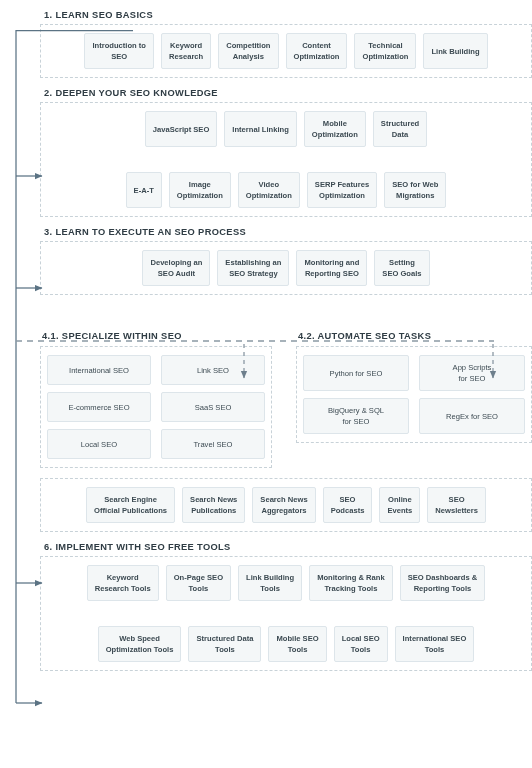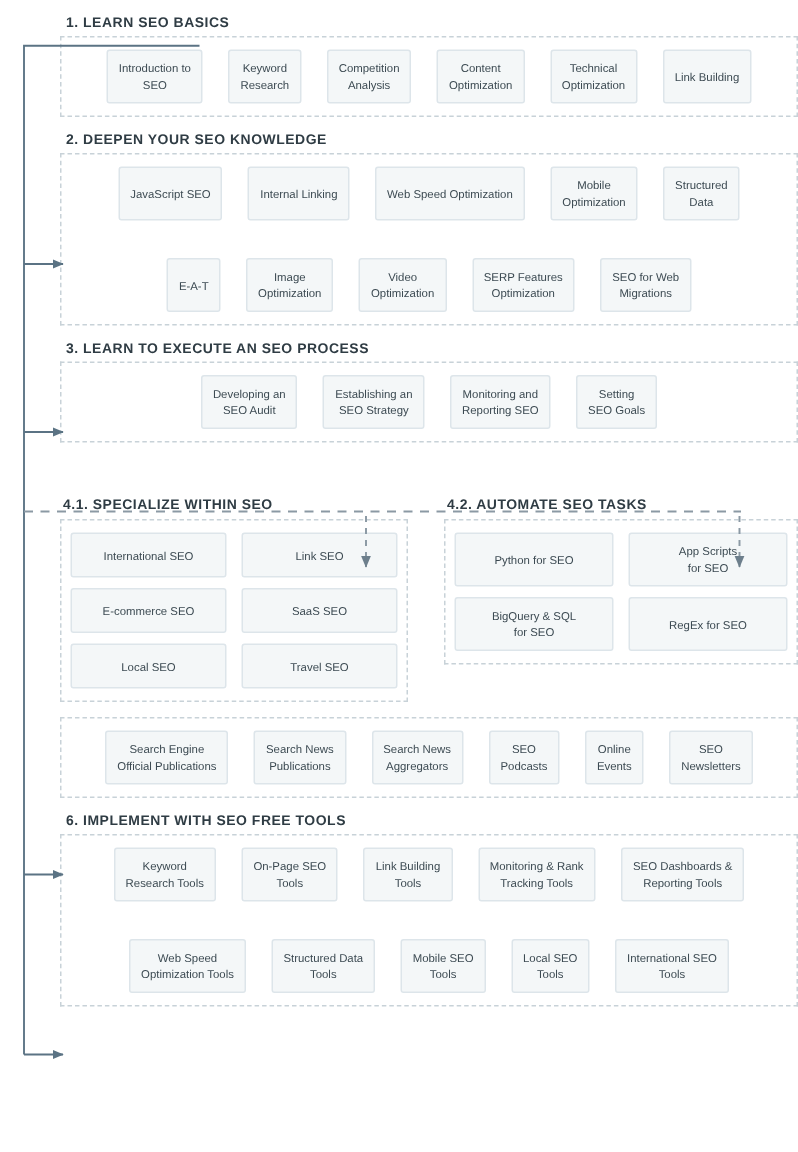--- a/index.html
+++ b/index.html
@@ -54,21 +54,22 @@
     border: 1px dashed #c8d2d8;
     padding: 8px 6px;
     background: transparent;
   }
 
   .row {
     display: flex;
     flex-wrap: nowrap;
     justify-content: center;
     align-items: stretch;
-    gap: 17px;
+    gap: 7px;
+    font-weight: bold;
   }
   .row + .row { margin-top: 25px; }
 
   .chip {
     background: #f4f7f8;
     border: 1px solid #dde5ea;
     border-radius: 2px;
     font-size: 7.6px;
     line-height: 1.45;
     color: #3c4a52;
@@ -162,21 +163,20 @@
       </div>
     </div>
   </div>
 
   <div class="section">
     <div class="sec-title">2. DEEPEN YOUR SEO KNOWLEDGE</div>
     <div class="dashbox">
       <div class="row">
         <div class="chip">JavaScript SEO</div>
         <div class="chip">Internal Linking</div>
-        <div class="chip">Web Speed Optimization</div>
         <div class="chip">Mobile
 Optimization</div>
         <div class="chip">Structured
 Data</div>
       </div>
       <div class="row">
         <div class="chip">E-A-T</div>
         <div class="chip">Image
 Optimization</div>
         <div class="chip">Video

